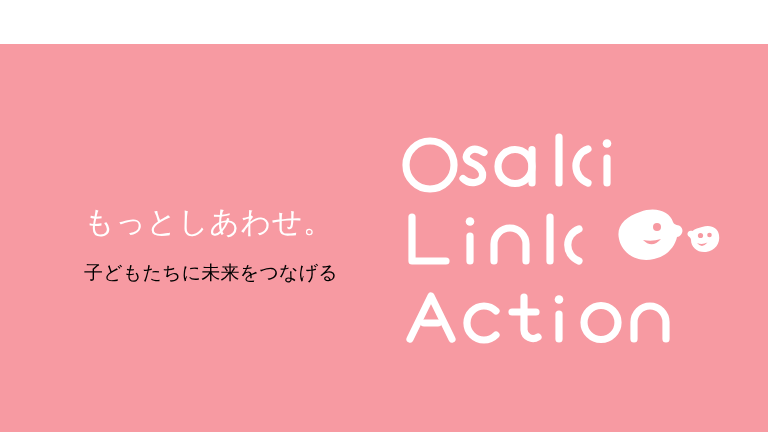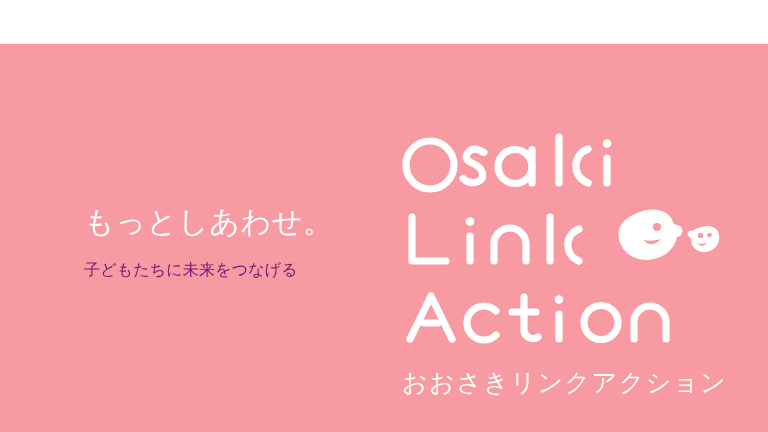--- a/index.html
+++ b/index.html
@@ -34,23 +34,23 @@
     color: #ffffff;
     font-family: "Liberation Sans", sans-serif;
     font-size: 30px;
     font-weight: 300;
     line-height: 52px;
     letter-spacing: 0.02em;
     white-space: nowrap;
   }
 
   .tagline-sub {
-    color: #701a75;
-    font-family: "Liberation Sans", sans-serif;
-    font-size: 16px;
+    color: #000000;
+    font-family: "Liberation Sans", sans-serif;
+    font-size: 19px;
     font-weight: 400;
     letter-spacing: 0.01em;
     margin-top: 12px;
     white-space: nowrap;
   }
 
   
   .logo-block {
     position: absolute;
     left: 402px;
@@ -198,16 +198,15 @@
 
         <path class="logo-stroke" d="M157 29 L157 54"></path>
         <circle class="logo-dot" cx="157" cy="14.5" r="4.3"></circle>
 
         <circle class="logo-stroke" cx="199" cy="37.5" r="17"></circle>
 
         <path class="logo-stroke" d="M232 54 L232 37 A16 16 0 0 1 264 37 L264 54"></path>
       </svg>
     </div>
 
-    <div class="logo-reading">おおさきリンクアクション</div>
   </div>
 
 </div>
 
 </body></html>

